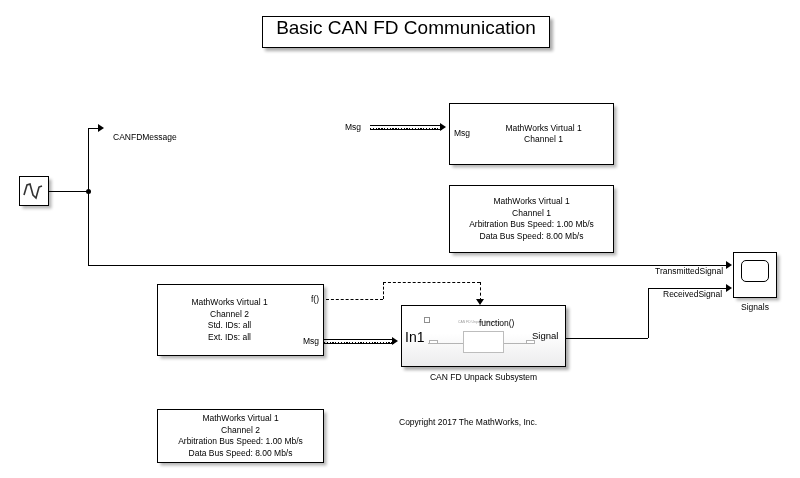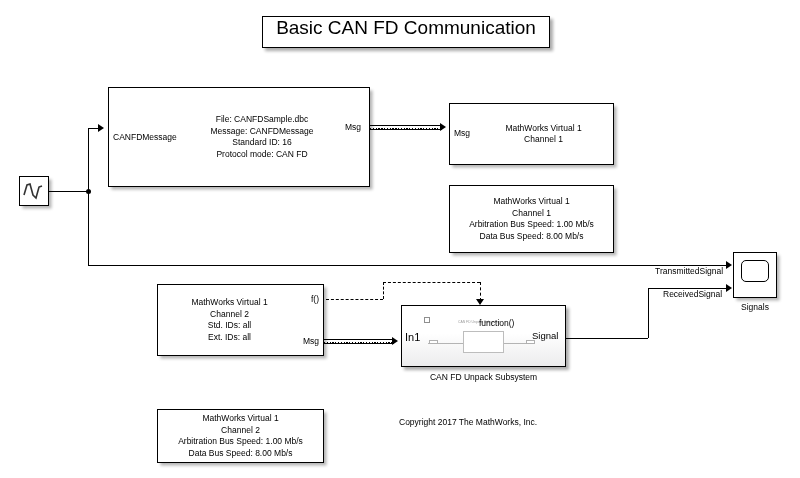--- a/index.html
+++ b/index.html
@@ -241,26 +241,20 @@
   <div class="wire-v" style="left:88px; top:191px; height:74px;"></div>
   <div class="wire-h" style="left:88px; top:265px; width:640px;"></div>
   <div class="arrow-r" style="left:726px; top:261px;"></div>
 
   <div class="srcblock" style="left:19px; top:176px; width:30px; height:30px;">
     <svg width="28" height="28" viewBox="0 0 28 28">
       <polyline points="4,18 7,8 10,7 13,18 16,21 19,10 22,9" fill="none" stroke="#333333" stroke-width="1.6"></polyline>
     </svg>
   </div>
 
-  <div class="block" style="left:108px; top:87px; width:262px; height:100px;">
-    <div class="block-text" style="padding-left:46px;">File: CANFDSample.dbc
-Message: CANFDMessage
-Standard ID: 16
-Protocol mode: CAN FD</div>
-  </div>
   <div class="port-label" style="left:113px; top:132px;">CANFDMessage</div>
   <div class="port-label" style="left:345px; top:122px;">Msg</div>
 
   <div class="bus" style="left:370px; top:124.5px; width:72px;"></div>
   <div class="arrow-r" style="left:440px; top:123px;"></div>
 
   <div class="block" style="left:449px; top:103px; width:165px; height:62px;">
     <div class="block-text" style="padding-left:24px;">MathWorks Virtual 1
 Channel 1</div>
   </div>
@@ -295,21 +289,21 @@
 
     <div class="thumb-caption" style="left:56px; top:14px;">CAN FD Unpack Subsystem</div>
     <div class="thumb-sq" style="left:22px; top:11px; width:6px; height:6px;"></div>
     <div class="thumb-line" style="left:26px; top:37px; width:36px;"></div>
     <div class="thumb-port" style="left:27px; top:34px; width:9px; height:4px;"></div>
     <div class="thumb-rect" style="left:61px; top:25px; width:41px; height:22px;"></div>
     <div class="thumb-line" style="left:102px; top:37px; width:30px;"></div>
     <div class="thumb-port" style="left:124px; top:34px; width:9px; height:4px;"></div>
   </div>
   <div class="port-label" style="left:450px; top:318px;margin-left:29px;">function()</div>
-  <div class="port-label" style="left:405px; top:332px; font-size:11px;">In1</div>
+  <div class="port-label" style="left:405px; top:332px; font-size:14px;">In1</div>
   <div class="port-label" style="left:532px; top:331px; font-size:9.5px;">Signal</div>
   <div class="caption" style="left:401px; top:372px; width:165px;">CAN FD Unpack Subsystem</div>
 
   <div class="wire-h" style="left:566px; top:338px; width:82px;"></div>
   <div class="wire-v" style="left:648px; top:288px; height:50px;"></div>
   <div class="wire-h" style="left:648px; top:288px; width:80px;"></div>
   <div class="arrow-r" style="left:726px; top:284px;"></div>
 
   <div class="sig-label" style="left:655px; top:266px;">TransmittedSignal</div>
   <div class="sig-label" style="left:663px; top:289px;text-align:right;">ReceivedSignal</div>

